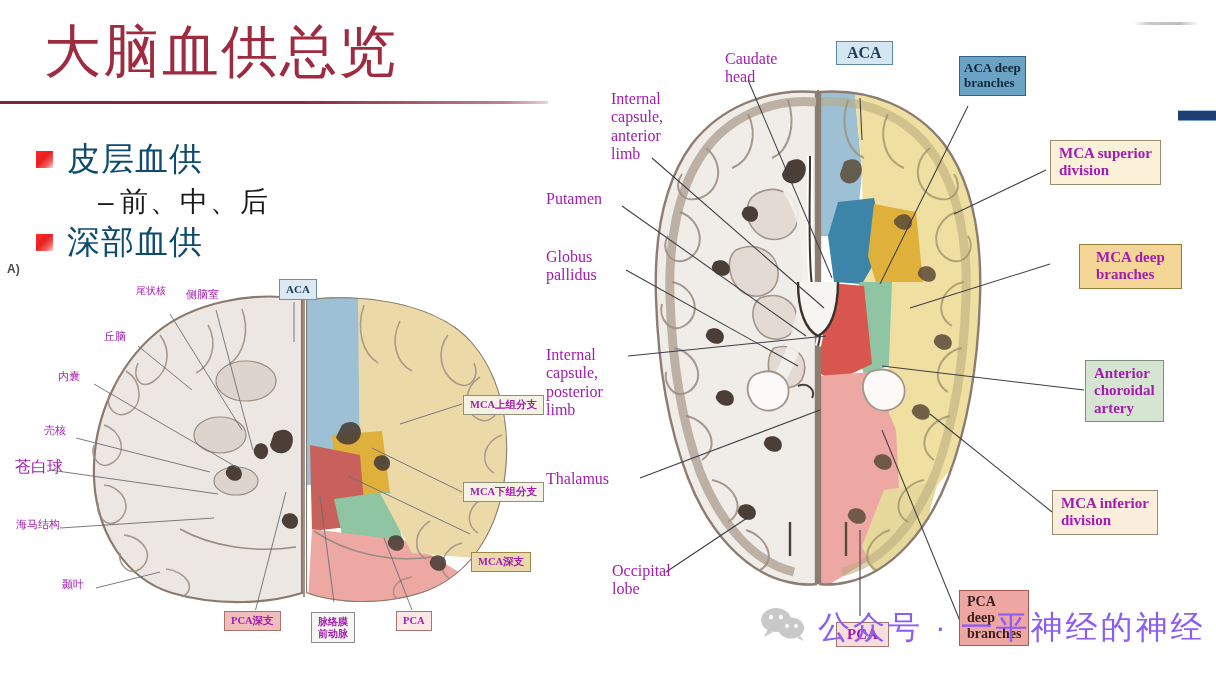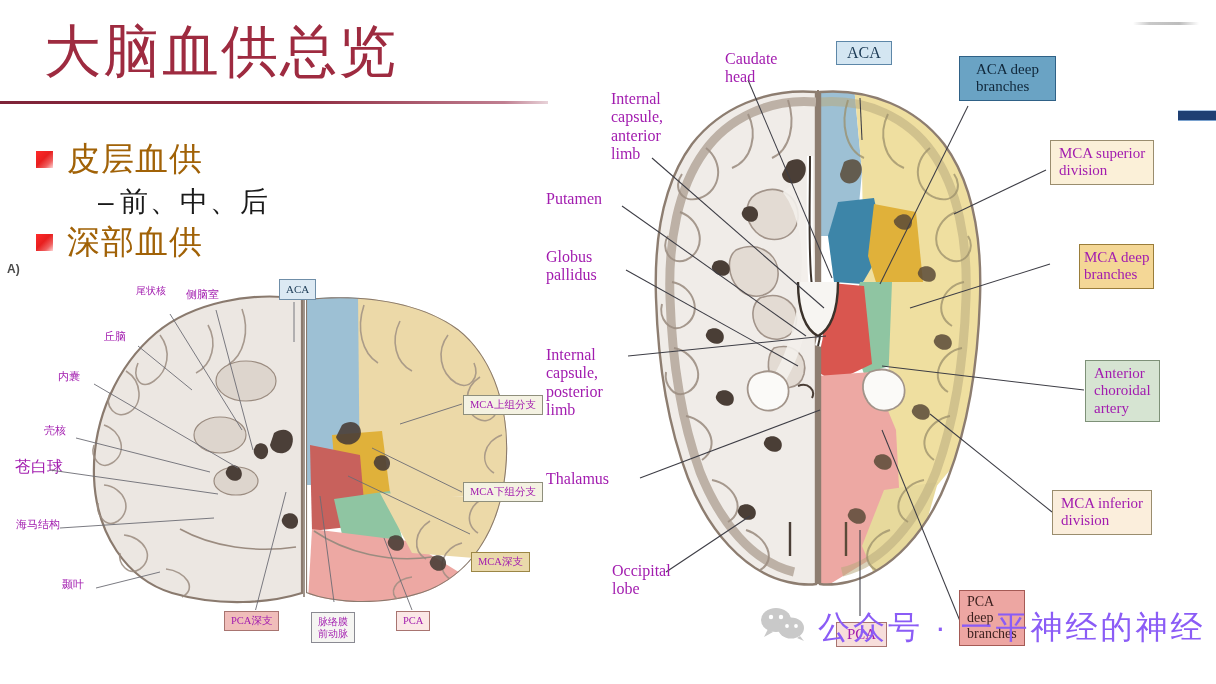--- a/index.html
+++ b/index.html
@@ -22,32 +22,32 @@
   .title{position:absolute;left:44px;top:22px;font-size:57px;line-height:1.05;
     color:#9e2b40;letter-spacing:2px;font-weight:400;white-space:nowrap;}
   .titlerule{position:absolute;left:0px;top:101px;width:548px;height:3px;
     background:linear-gradient(90deg,#7e2338 0%,#8e2a3f 55%,#c07f91 92%,#e8d3d9 100%);}
 
   
   .bullets{position:absolute;left:36px;top:138px;width:420px;}
   .b-row{display:flex;align-items:flex-start;margin-bottom:6px;}
   .b-mark{width:17px;height:17px;margin-top:13px;margin-right:14px;flex:none;
     background:linear-gradient(135deg,#ff2a2a 0%,#e81f1f 45%,#f06060 75%,#ffd6d6 100%);}
-  .b-text{font-size:33px;color:#a16207;line-height:1.25;letter-spacing:1px;}
+  .b-text{font-size:33px;color:#0c4a6e;line-height:1.25;letter-spacing:1px;}
   .sub-row{margin-left:62px;margin-top:-2px;
     font-size:28px;color:#1a1a1a;letter-spacing:2px;}
   .sub-dash{display:inline-block;width:22px;}
 
   .fig-letter{position:absolute;left:7px;top:262px;font-size:12px;color:#4a4a4a;
     font-family:"Liberation Sans",sans-serif;font-weight:bold;}
 
   
   .lbl{position:absolute;font-family:"Liberation Serif",serif;
     color:#a21caf;box-sizing:border-box;line-height:1.15;}
-  .boxed{border:1px solid #7a7a86;padding:3px 6px;background:#fff;}
+  .boxed{border:1px solid #7a7a86;padding:3px 6px;background:#fff;font-weight:bold;}
   .plain{background:transparent;}
 
   
   .brainwrap{position:absolute;}
   .brainwrap svg{display:block;}
 
   
   .wm{position:absolute;left:760px;top:606px;display:flex;align-items:center;
     color:#8b5cf6;font-size:32px;letter-spacing:3px;
     font-family:"Liberation Sans",sans-serif;white-space:nowrap;}
@@ -404,29 +404,29 @@
     <div>Thalamus</div>
   </div>
   <div class="lbl plain" style="left:612px;top:562px;font-size:16px;">
     <div>Occipital</div>
     <div>lobe</div>
   </div>
 
   <div class="lbl boxed" style="left:836px;top:41px;font-size:16px;padding:2px 10px;background:#d4e6f2;border-color:#5d87a8;color:#1b3a55;">
     <span>ACA</span>
   </div>
-  <div class="lbl boxed" style="left:959px;top:56px;font-size:15px;padding:4px 16px;background:#6aa3c4;border-color:#2f6186;color:#10273a;">
+  <div class="lbl boxed" style="left:959px;top:56px;font-size:13px;padding:4px 4px;background:#6aa3c4;border-color:#2f6186;color:#10273a;">
     <div>ACA deep</div>
     <div>branches</div>
   </div>
   <div class="lbl boxed" style="left:1050px;top:140px;font-size:15px;padding:4px 8px;background:#fbf0d8;border-color:#9a8d6e;">
     <div>MCA superior</div>
     <div>division</div>
   </div>
-  <div class="lbl boxed" style="left:1079px;top:244px;font-size:15px;padding:4px 4px;background:#f4d796;border-color:#9a7d3a;">
+  <div class="lbl boxed" style="left:1079px;top:244px;font-size:15px;padding:4px 16px;background:#f4d796;border-color:#9a7d3a;">
     <div>MCA deep</div>
     <div>branches</div>
   </div>
   <div class="lbl boxed" style="left:1085px;top:360px;font-size:15px;padding:4px 8px;background:#d6e4d2;border-color:#7e9178;">
     <div>Anterior</div>
     <div>choroidal</div>
     <div>artery</div>
   </div>
   <div class="lbl boxed" style="left:1052px;top:490px;font-size:15px;padding:4px 8px;background:#fbeedc;border-color:#9a8d6e;">
     <div>MCA inferior</div>

